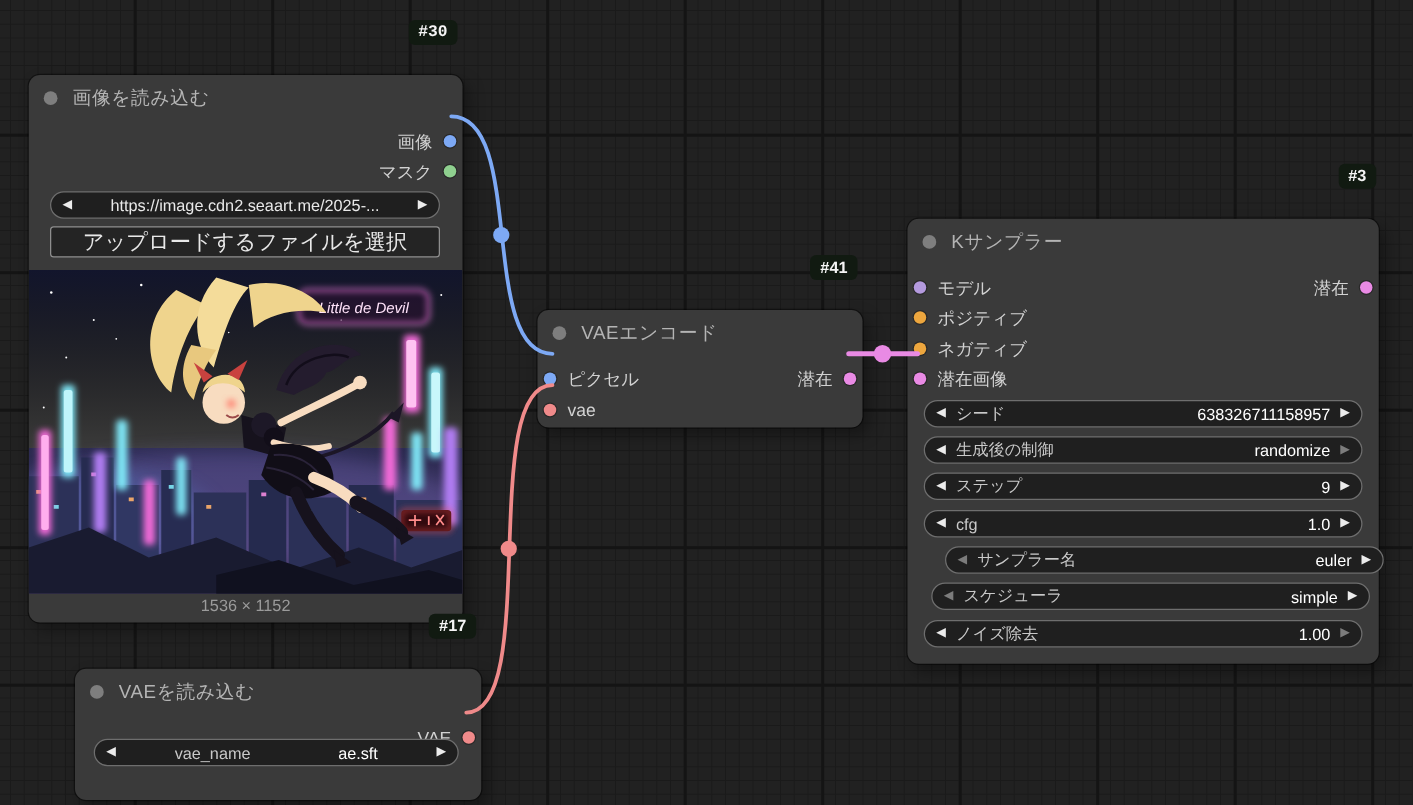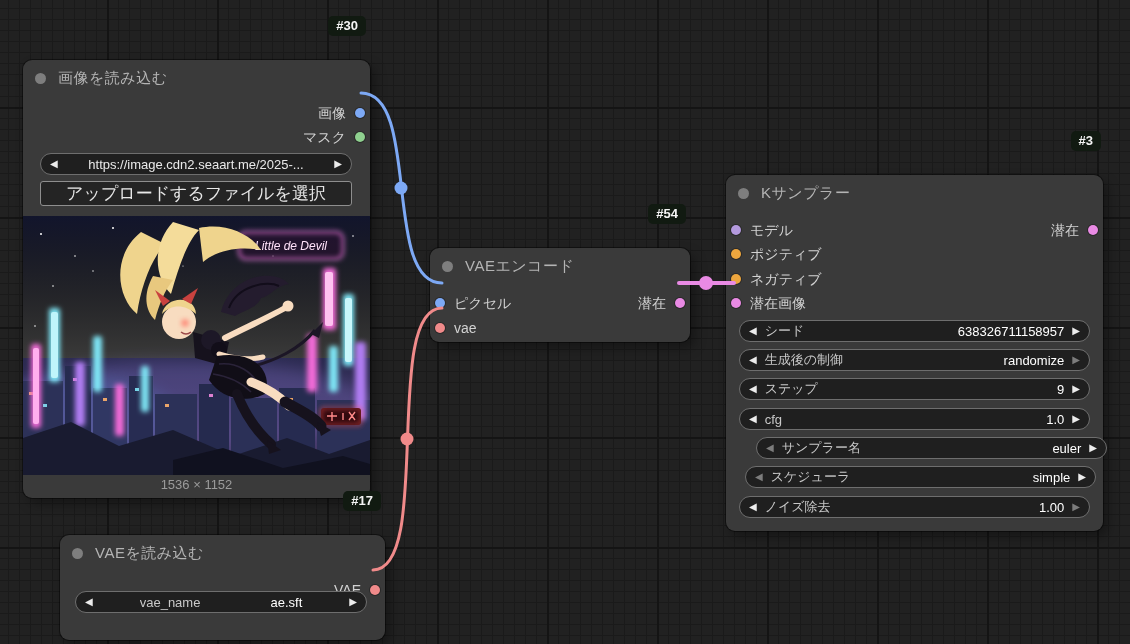--- a/index.html
+++ b/index.html
@@ -74,22 +74,22 @@
   }
   .preview { position:absolute; left:0; width:100%; display:block; }
   .caption { position:absolute; left:0; right:0; text-align:center; color:#9b9b9b; font-size:13px; }
   #links { position:absolute; inset:0; z-index:3; pointer-events:none; }
 </style>
 </head>
 <body>
 
 <div id="canvas">
 
-  <div class="badge" style="top:16px; right:764px;">#30</div>
-  <div class="badge" style="top:204px; right:444px;">#54</div>
+  <div class="badge" style="top:16px; right:764px;font-family:Liberation Mono, monospace;">#30</div>
+  <div class="badge" style="top:204px; right:444px;">#41</div>
   <div class="badge" style="top:131px; right:29px;">#3</div>
   <div class="badge" style="top:491px; right:749px;">#17</div>
 
   <div class="node" style="left:23px; top:40px; width:347px; height:438px;">
     <div class="node-title">
       <span class="collapse-dot"></span>
       <span>画像を読み込む</span>
     </div>
     <div class="row out" style="top:41px;">
       <span>画像</span>

